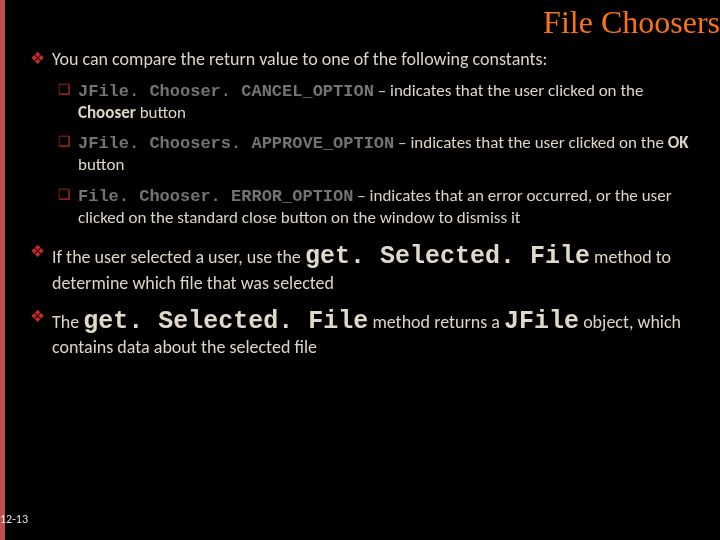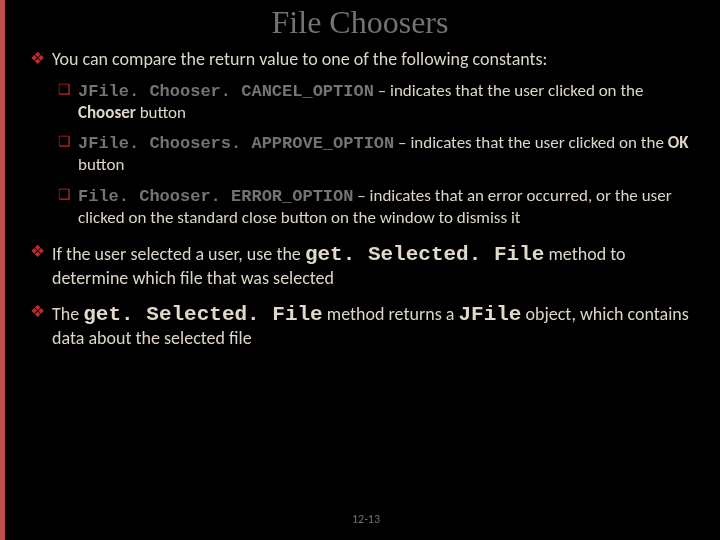--- a/index.html
+++ b/index.html
@@ -12,23 +12,23 @@
     overflow:hidden;
     box-sizing:border-box;
   }
   .accent-bar{
     position:absolute;left:0;top:0;bottom:0;width:5px;
     background:#c0504d;
   }
   .title{
     font-family:"Times New Roman",serif;
     font-size:32px;
-    text-align:center;
+    text-align:right;
     margin:4px 0 8px 0;
-    color:#737373;
+    color:#f97316;
     font-weight:400;
   }
   .content{
     padding:0 28px 0 30px;
     font-size:18px;
     line-height:1.22;
   }
   .bullet-lvl1{
     display:flex;
     margin:6px 0 4px 0;
@@ -57,32 +57,30 @@
     flex:1;
   }
   .code{
     font-family:"Courier New",monospace;
     font-weight:bold;
     color:#737373;
   }
   .code-big{
     font-family:"Courier New",monospace;
     font-weight:bold;
-    font-size:21px;
+    font-size:25px;
     color:#e0d9ca;
   }
   .bold{font-weight:bold;}
   .slidenum{
     position:absolute;
     bottom:14px;
     left:0;right:0;
-    text-align:center;
     font-size:12px;
-    color:#737373;
-    padding-left:12px;
+    color:#e5e5e5;
   }
 </style>
 </head>
 <body>
 
 <div class="accent-bar"></div>
 
 <div class="title">File Choosers</div>
 
 <div class="content">

